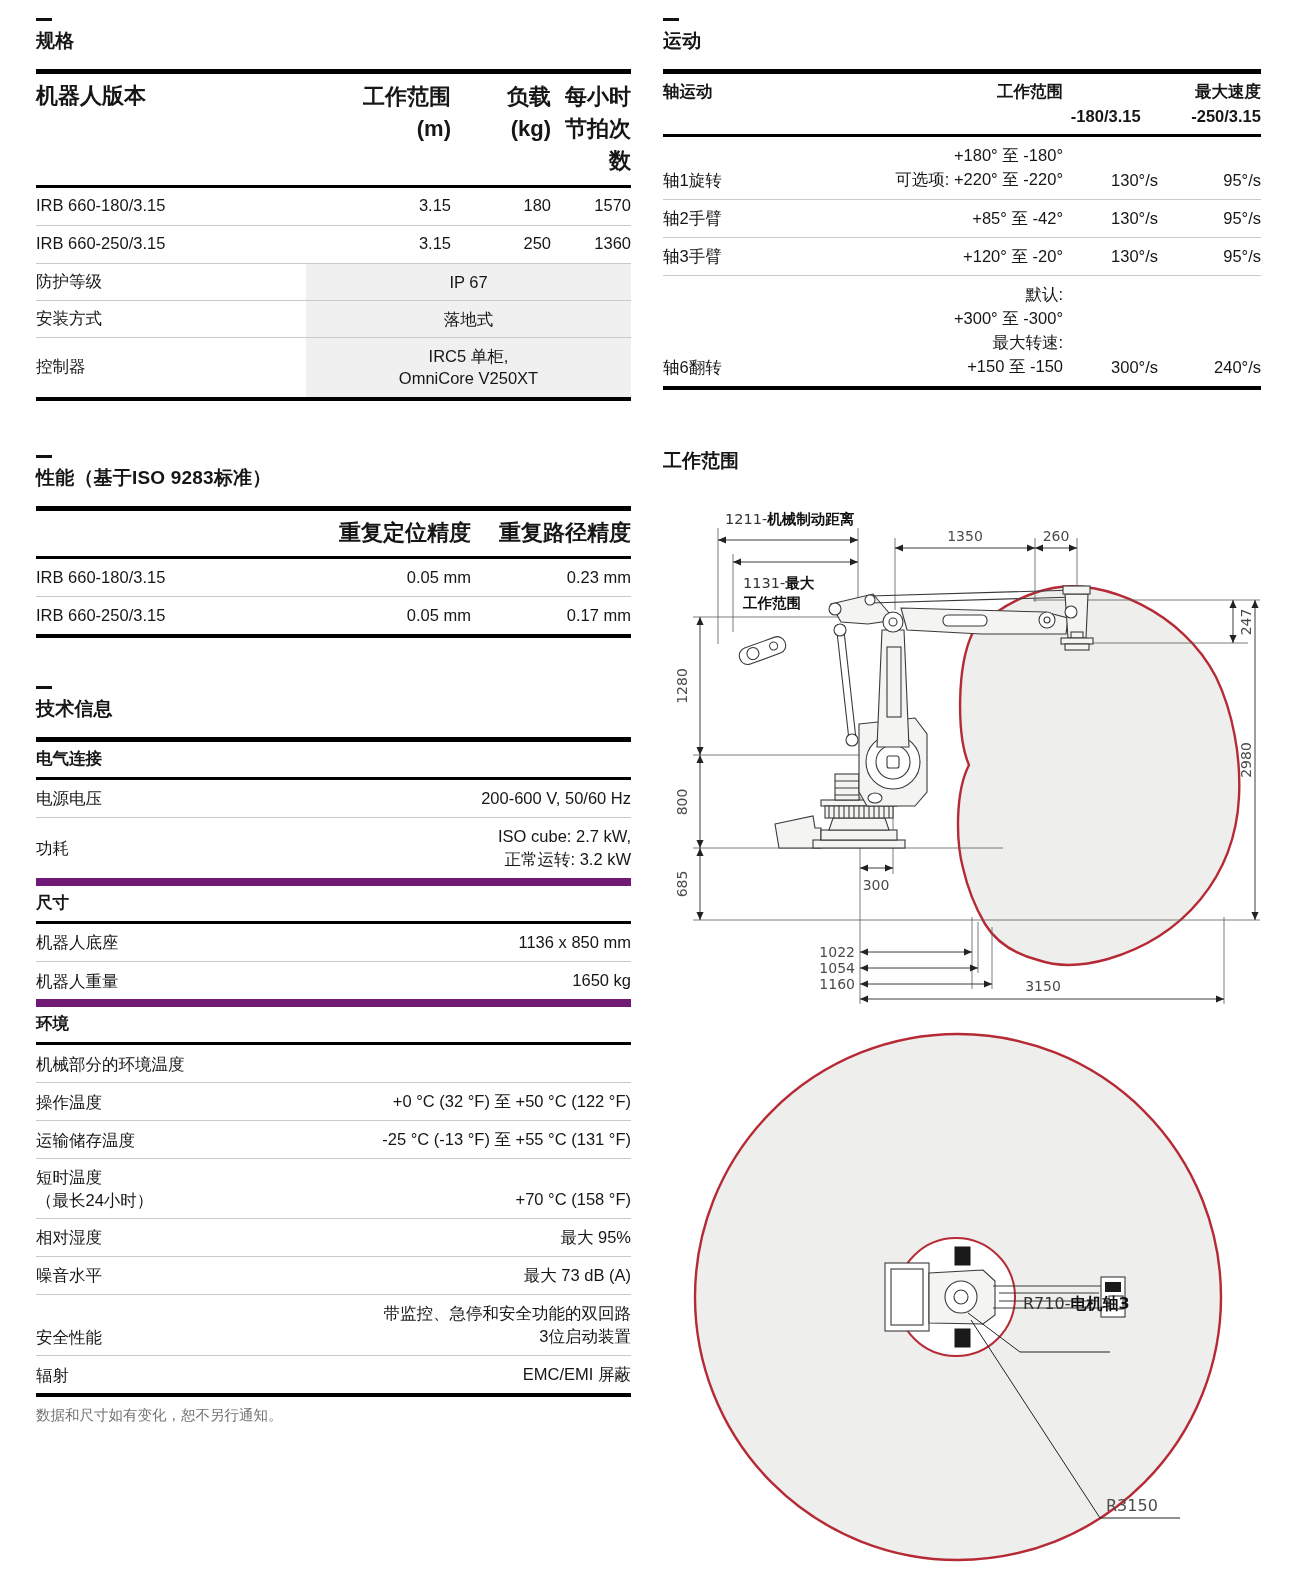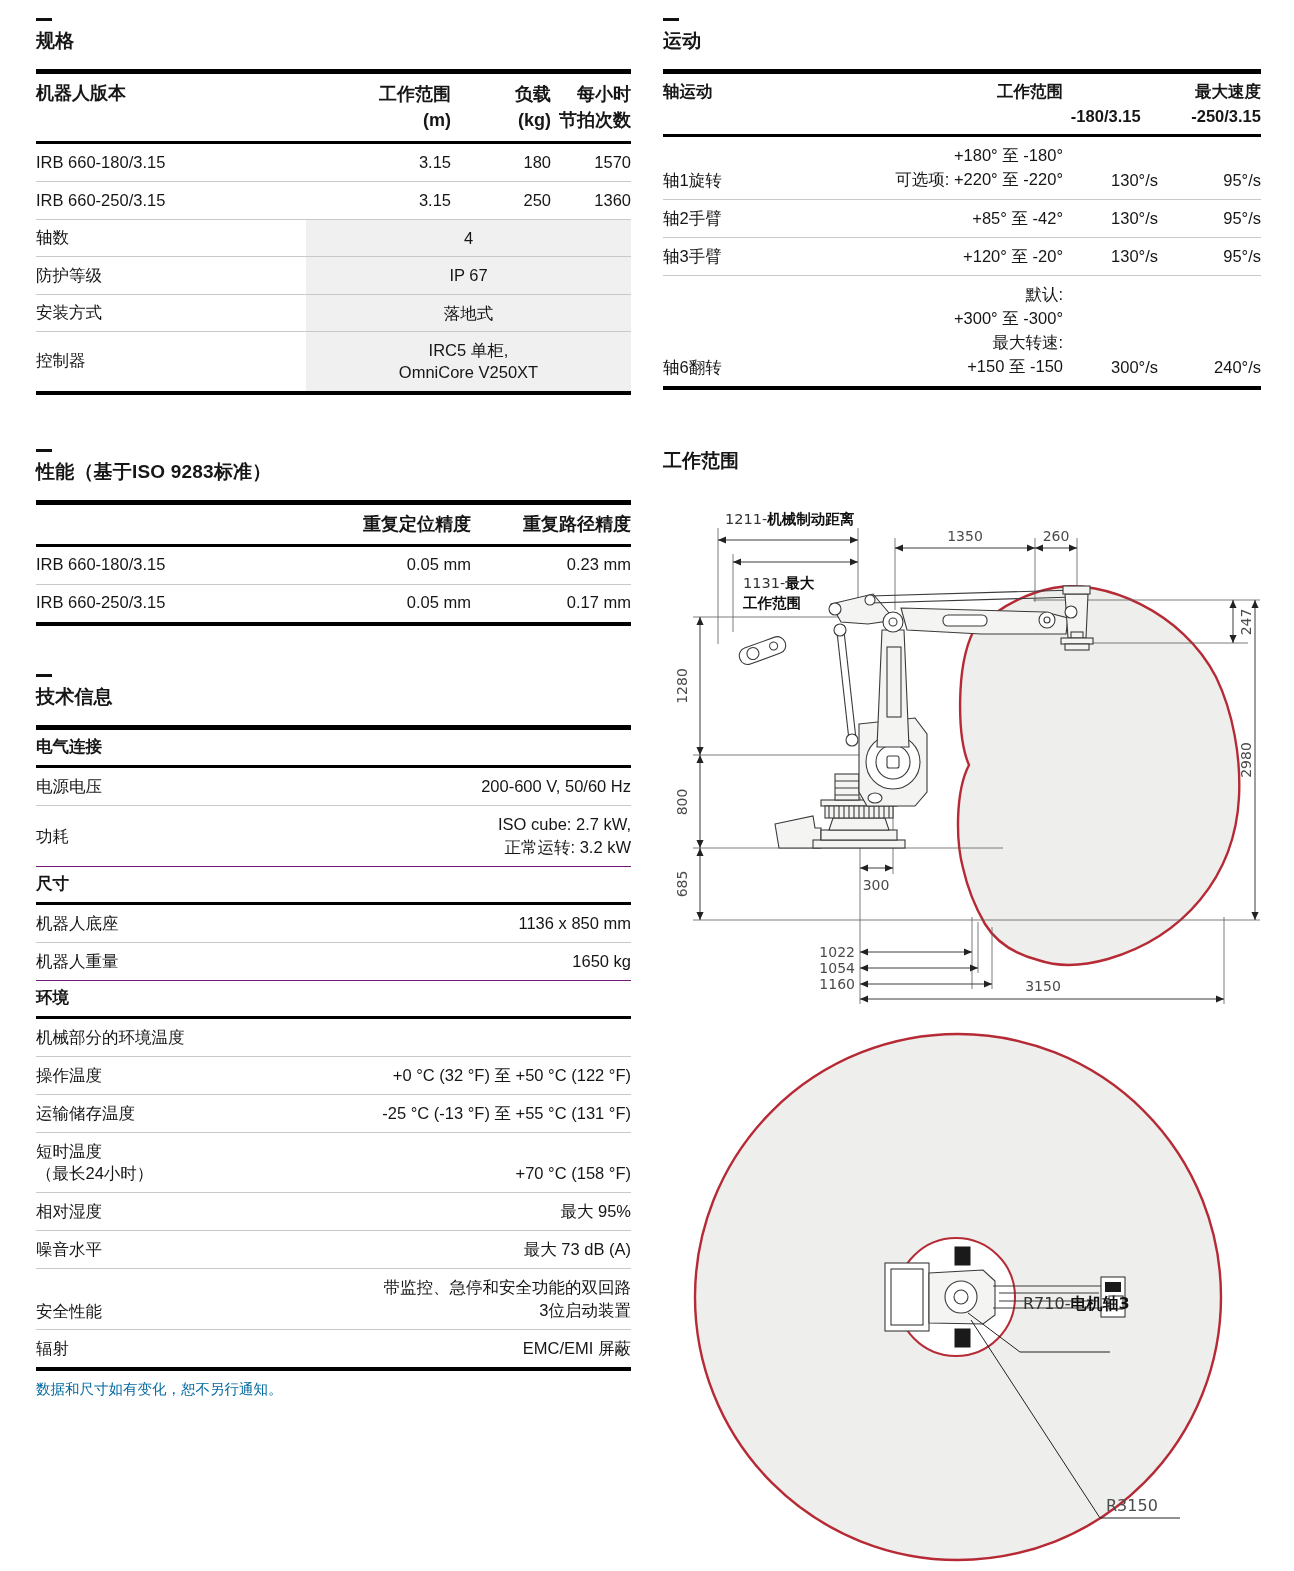--- a/index.html
+++ b/index.html
@@ -6,21 +6,21 @@
   body{width:1294px;height:1571px;position:relative;font-family:"Liberation Sans","DejaVu Sans",sans-serif;color:#161616;}
   .col{position:absolute;top:18px;}
   .col-left{left:36px;width:595px;}
   .col-right{left:663px;width:598px;height:1553px;}
   .dash{width:16px;border-top:3px solid #111;margin-bottom:7px;}
   h2.sec-title{font-size:19px;font-weight:bold;margin:0 0 15px 0;letter-spacing:.2px;}
   
   .tbl{border-top:5px solid #000;border-bottom:4px solid #000;}
   .trow{display:flex;align-items:center;min-height:37px;border-top:1px solid #c9c9c9;font-size:16.5px;}
   .trow.first{border-top:none;}
-  .thead{display:flex;align-items:flex-start;border-top:none;padding:7px 0 8px 0;font-weight:bold;font-size:18px;}
+  .thead{display:flex;align-items:flex-start;border-top:none;padding:7px 0 8px 0;font-weight:bold;font-size:22px;}
   .hd2{line-height:1.45;}
   .c{padding:7px 0;line-height:1.3;}
   .head-underline{border-bottom:3px solid #000;}
   
   .s-c1{width:270px;}
   .s-c2{width:145px;text-align:right;}
   .s-c3{width:100px;text-align:right;}
   .s-c4{width:80px;text-align:right;}
   .merge-row{display:flex;align-items:stretch;border-top:1px solid #c9c9c9;font-size:16.5px;}
   .merge-label{width:270px;display:flex;align-items:center;padding:7px 0;}
@@ -32,25 +32,25 @@
   .m-c4{width:103px;text-align:right;}
   .m-c34{width:198px;text-align:right;}
   .mline{line-height:1.45;}
   .trow.topalign{align-items:flex-end;}
   
   .p-c1{width:270px;}
   .p-c2{width:165px;text-align:right;}
   .p-c3{width:160px;text-align:right;}
   
   .sec-head{font-weight:bold;font-size:16.5px;padding:6px 0 7px 0;border-bottom:3px solid #000;}
-  .tech-sec{border-top:1px solid #701a75;}
+  .tech-sec{border-top:8px solid #701a75;}
   .tech-sec.first{border-top:none;}
   .t-c1{width:250px;line-height:1.35;}
   .t-c2{width:345px;text-align:right;line-height:1.4;}
-  .footnote{font-size:14.5px;color:#0369a1;margin-top:9px;}
+  .footnote{font-size:14.5px;color:#737373;margin-top:9px;}
   .wr-title{position:absolute;top:430px;left:0;font-size:19px;font-weight:bold;}
   .svg-abs1{position:absolute;top:444px;left:0;}
   .svg-abs2{position:absolute;top:1007px;left:0;}
   
   .dimline{stroke:#3c3c3c;stroke-width:1;fill:none;}
   .extline{stroke:#5a5a5a;stroke-width:0.8;fill:none;}
   .dimtxt{font-family:"DejaVu Sans",sans-serif;font-size:14px;fill:#4b4b4b;}
   .dimtxt-dark{font-family:"DejaVu Sans",sans-serif;font-size:14.5px;fill:#333;}
   .cjk-bold{font-weight:bold;fill:#111;}
   .bot{fill:#f4f4f2;stroke:#3a3a3a;stroke-width:1.1;}
@@ -89,26 +89,20 @@
       <div class="c s-c1">IRB 660-180/3.15</div>
       <div class="c s-c2">3.15</div>
       <div class="c s-c3">180</div>
       <div class="c s-c4">1570</div>
     </div>
     <div class="trow">
       <div class="c s-c1">IRB 660-250/3.15</div>
       <div class="c s-c2">3.15</div>
       <div class="c s-c3">250</div>
       <div class="c s-c4">1360</div>
-    </div>
-    <div class="merge-row">
-      <div class="merge-label">轴数</div>
-      <div class="merge-val">
-          <div>4</div>
-        </div>
     </div>
     <div class="merge-row">
       <div class="merge-label">防护等级</div>
       <div class="merge-val">
           <div>IP 67</div>
         </div>
     </div>
     <div class="merge-row">
       <div class="merge-label">安装方式</div>
       <div class="merge-val">

